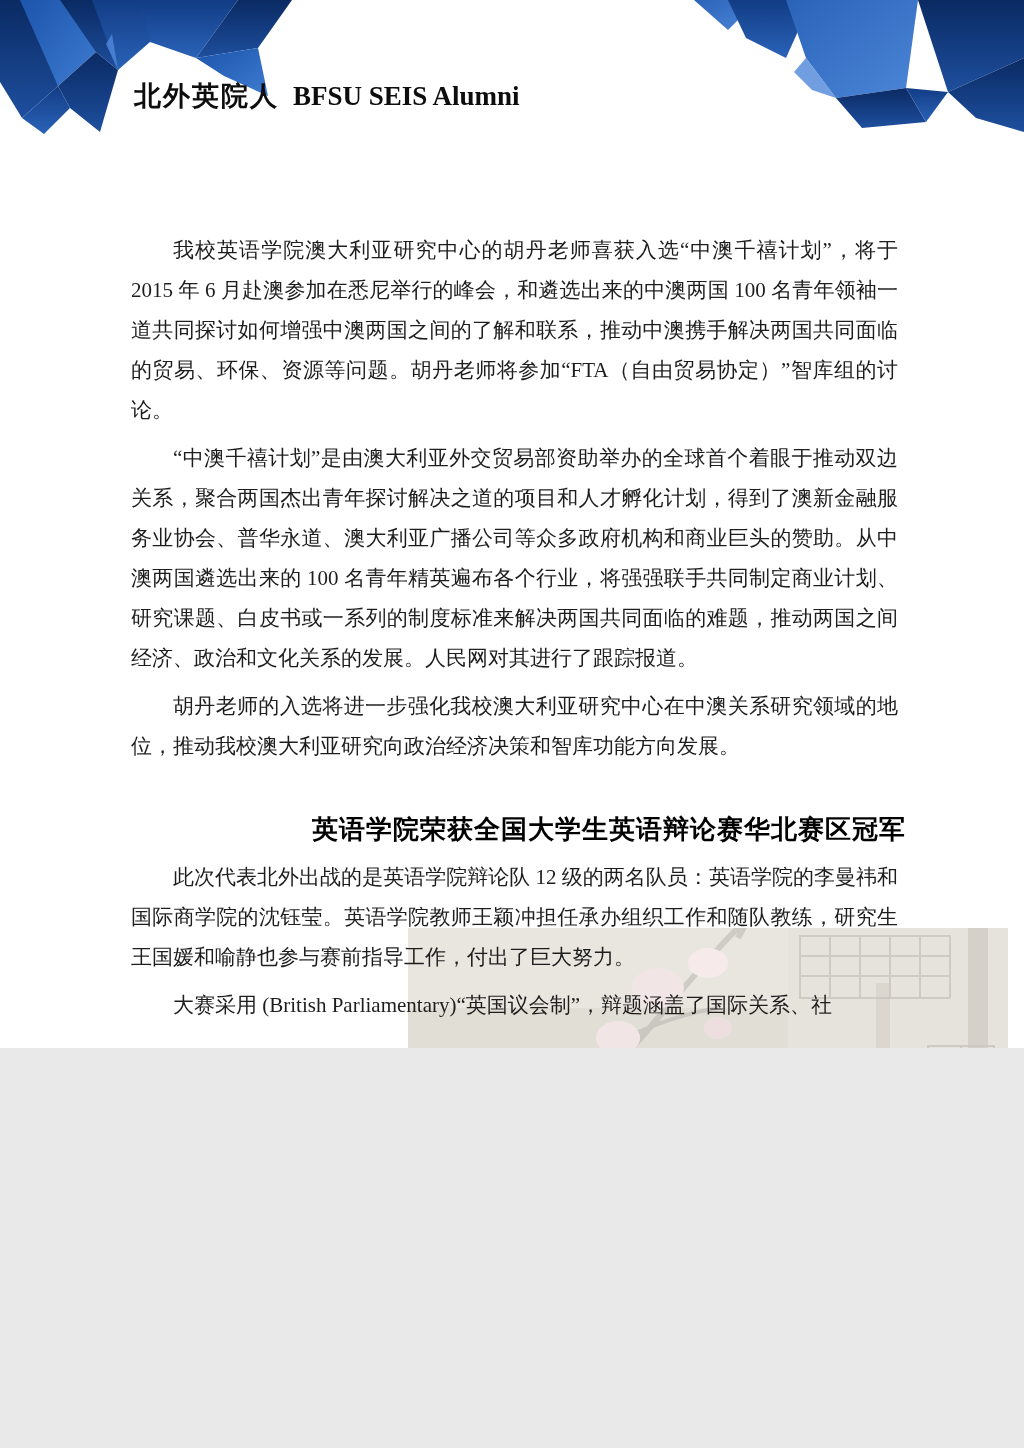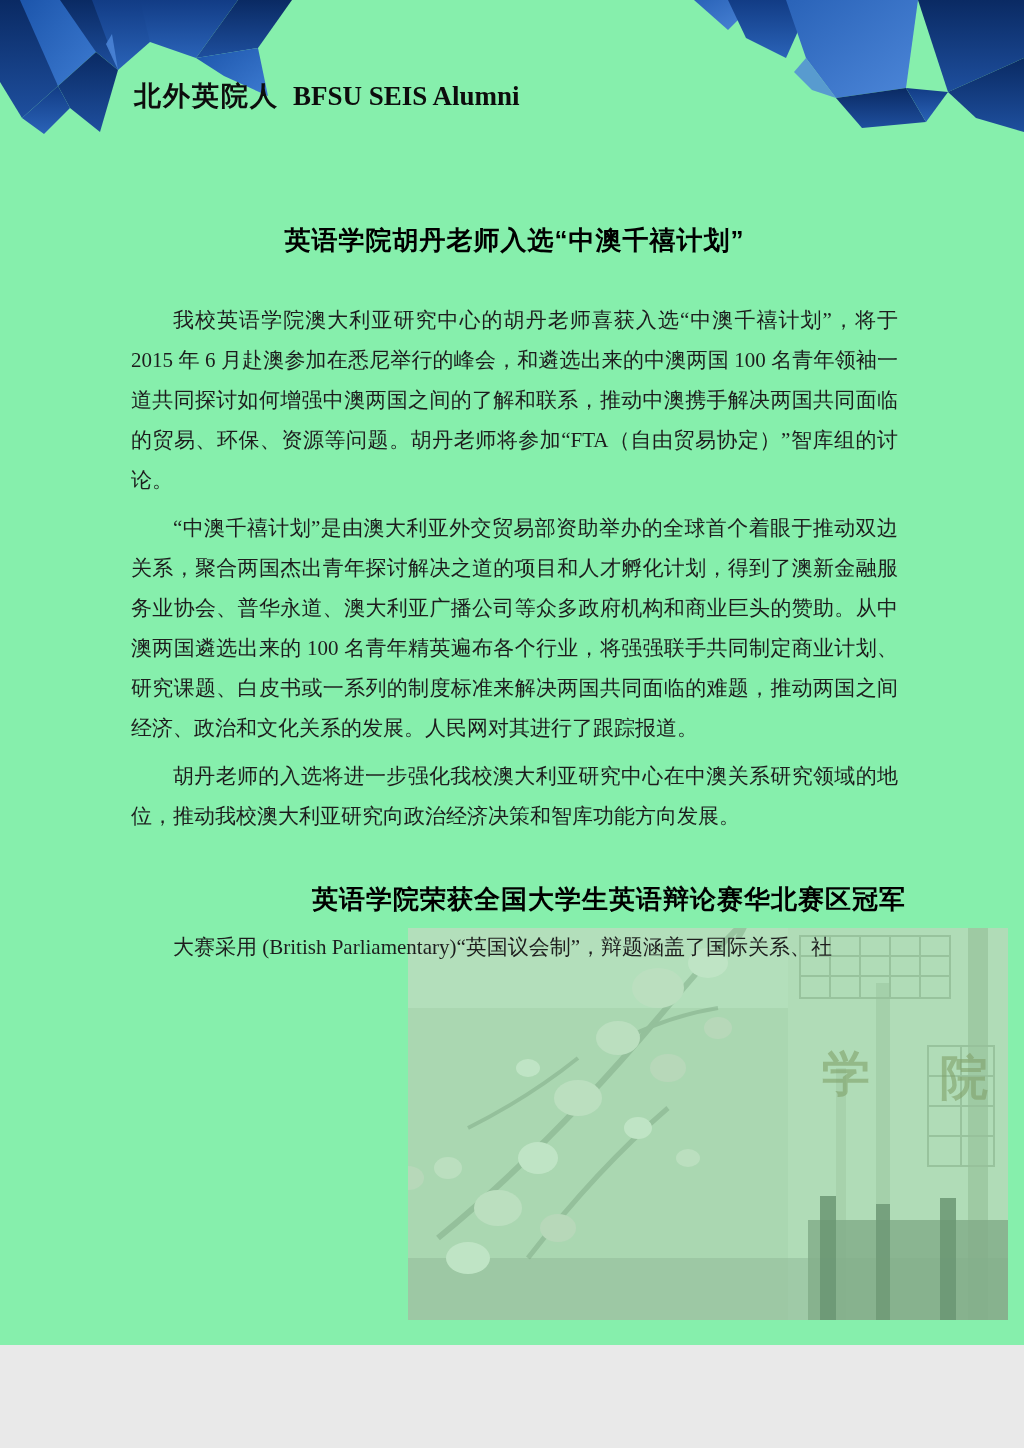--- a/index.html
+++ b/index.html
@@ -1,17 +1,17 @@
 <!DOCTYPE html>
 <html><head>
 <meta charset="utf-8">
 <style>
   html,body{margin:0;padding:0;background:#e9e9e9;}
   .page{
-    position:relative;width:1024px;height:1345px;margin:0 auto;background:#86efac;
+    position:relative;width:1024px;height:1048px;margin:0 auto;background:#ffffff;
     overflow:hidden;font-family:"Liberation Serif","DejaVu Serif",serif;
   }
   .deco{position:absolute;top:0;z-index:3;}
   .deco-left{left:0;}
   .deco-right{right:0;}
   .masthead{
     position:absolute;left:134px;top:78px;z-index:4;white-space:nowrap;
     font-weight:bold;font-size:27px;color:#0d0d0d;
   }
   .masthead .cn{letter-spacing:2px;margin-right:14px;}
@@ -156,27 +156,27 @@
         <ellipse cx="40" cy="240" rx="14" ry="11"></ellipse>
         <ellipse cx="280" cy="230" rx="12" ry="9" fill="#e7d2d0"></ellipse>
       </g>
     </svg>
     <div class="sign-char sign-xue">学</div>
     <div class="sign-char sign-yuan">院</div>
   </div>
 
   <div class="content">
 
-    <h1 class="article-title t1">英语学院胡丹老师入选“中澳千禧计划”</h1>
 
     <p class="body">我校英语学院澳大利亚研究中心的胡丹老师喜获入选“中澳千禧计划”，将于 2015 年 6 月赴澳参加在悉尼举行的峰会，和遴选出来的中澳两国 100 名青年领袖一道共同探讨如何增强中澳两国之间的了解和联系，推动中澳携手解决两国共同面临的贸易、环保、资源等问题。胡丹老师将参加“FTA（自由贸易协定）”智库组的讨论。</p>
     <p class="body">“中澳千禧计划”是由澳大利亚外交贸易部资助举办的全球首个着眼于推动双边关系，聚合两国杰出青年探讨解决之道的项目和人才孵化计划，得到了澳新金融服务业协会、普华永道、澳大利亚广播公司等众多政府机构和商业巨头的赞助。从中澳两国遴选出来的 100 名青年精英遍布各个行业，将强强联手共同制定商业计划、研究课题、白皮书或一系列的制度标准来解决两国共同面临的难题，推动两国之间经济、政治和文化关系的发展。人民网对其进行了跟踪报道。</p>
     <p class="body">胡丹老师的入选将进一步强化我校澳大利亚研究中心在中澳关系研究领域的地位，推动我校澳大利亚研究向政治经济决策和智库功能方向发展。</p>
 
     <h1 class="article-title t2">英语学院荣获全国大学生英语辩论赛华北赛区冠军</h1>
 
+    <p class="body">此次代表北外出战的是英语学院辩论队 12 级的两名队员：英语学院的李曼祎和国际商学院的沈钰莹。英语学院教师王颖冲担任承办组织工作和随队教练，研究生王国媛和喻静也参与赛前指导工作，付出了巨大努力。</p>
     <p class="body">大赛采用 (British Parliamentary)“英国议会制”，辩题涵盖了国际关系、社</p>
 
   </div>
 
   <div class="pagenum">- 10 -</div>
 
 </div>
 
 </body></html>

